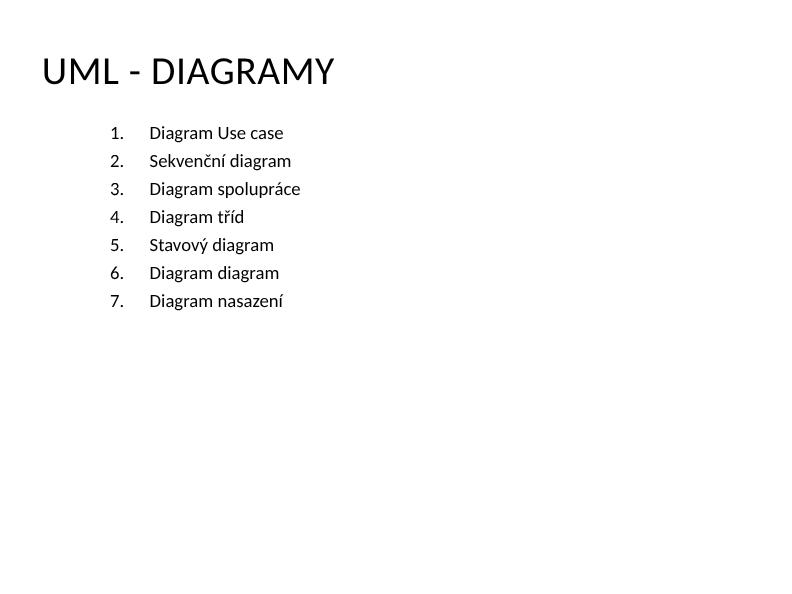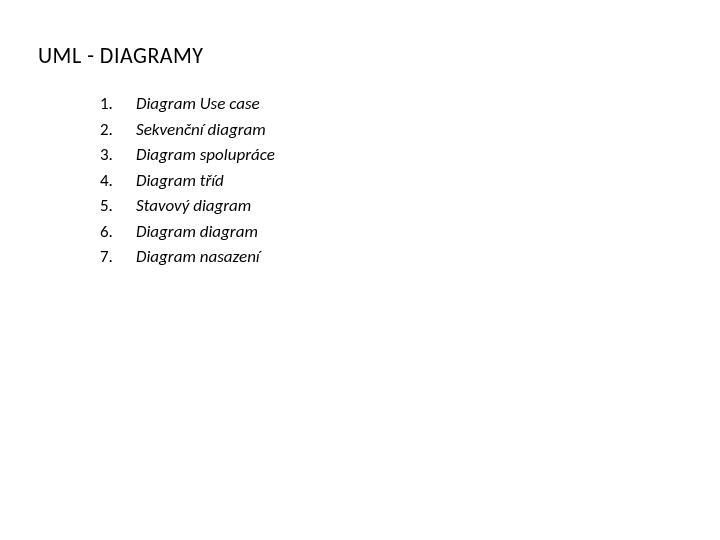--- a/index.html
+++ b/index.html
@@ -9,42 +9,41 @@
     }
     body {
       width: 720px;
       height: 540px;
       background: #ffffff;
       font-family: Calibri, "Segoe UI", Arial, sans-serif;
       color: #000000;
       padding: 42px 38px;
     }
     .slide-title {
-      font-size: 22px;
+      font-size: 36px;
       font-weight: 400;
       letter-spacing: 0.5px;
       margin-bottom: 22px;
     }
     .list-container {
       margin-left: 62px;
       margin-top: 8px;
     }
     .list-row {
       display: flex;
       align-items: baseline;
       line-height: 1.5;
       font-size: 17px;
     }
     .list-number {
       width: 36px;
       text-align: left;
     }
     .list-label {
       flex: 1;
-      font-style: italic;
     }
   </style>
 </head>
 <body>
 
 <h1 class="slide-title">UML - DIAGRAMY</h1>
 
 <div class="list-container">
 
   <div class="list-row">

